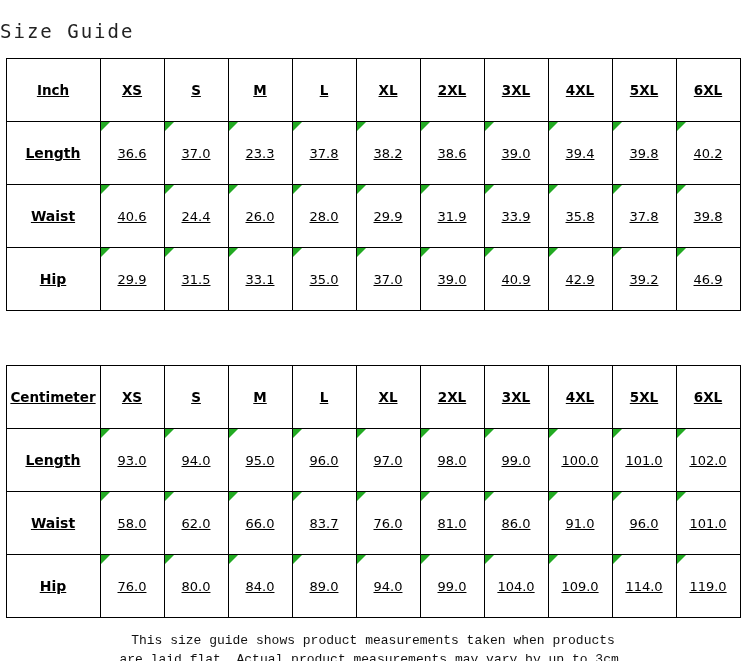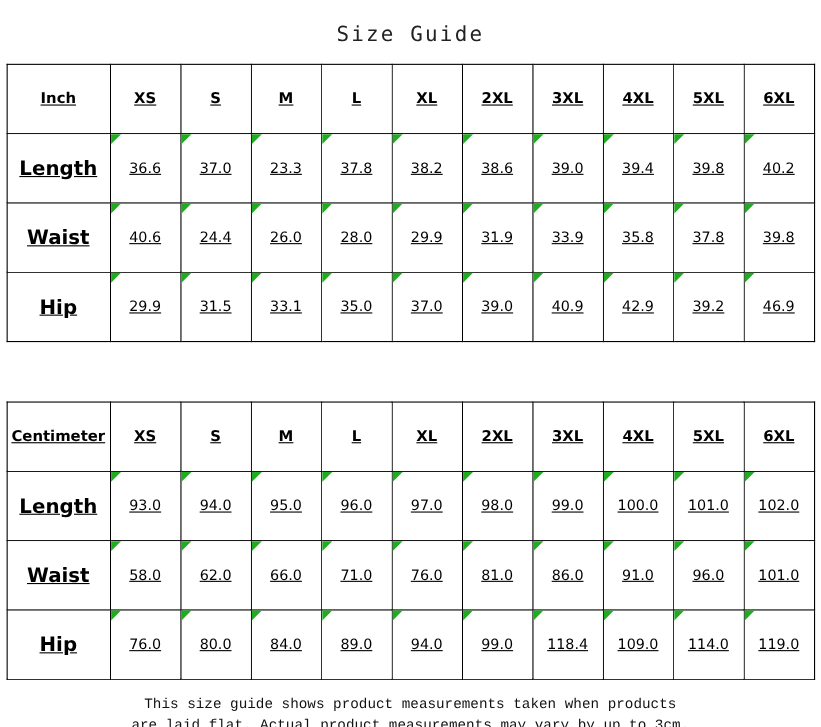--- a/index.html
+++ b/index.html
@@ -14,21 +14,21 @@
     color: #000000;
     overflow: hidden;
   }
   .page {
     position: relative;
     width: 746px;
     height: 661px;
     box-sizing: border-box;
   }
   .title {
-    text-align: center;
+    text-align: left;
     font-family: "DejaVu Sans Mono", monospace;
     font-size: 19px;
     letter-spacing: 2px;
     color: #222222;
     padding-top: 20px;
     padding-bottom: 16px;
   }
   table.size-table {
     border-collapse: collapse;
     width: 734px;
@@ -45,21 +45,21 @@
     font-family: "DejaVu Sans", sans-serif;
     position: relative;
     background: #ffffff;
   }
   table.size-table th {
     font-weight: bold;
     font-size: 13.5px;
   }
   table.size-table td.rowhead {
     font-weight: bold;
-    font-size: 18px;
+    font-size: 14px;
   }
   col.label-col { width: 94px; }
   col.data-col  { width: 64px; }
 
   
   td.data::before {
     content: "";
     position: absolute;
     left: 0;
     top: 0;
@@ -203,37 +203,37 @@
         <td class="data">99.0</td>
         <td class="data">100.0</td>
         <td class="data">101.0</td>
         <td class="data">102.0</td>
       </tr>
       <tr>
         <td class="rowhead">Waist</td>
         <td class="data">58.0</td>
         <td class="data">62.0</td>
         <td class="data">66.0</td>
-        <td class="data">71.0</td>
+        <td class="data">83.7</td>
         <td class="data">76.0</td>
         <td class="data">81.0</td>
         <td class="data">86.0</td>
         <td class="data">91.0</td>
         <td class="data">96.0</td>
         <td class="data">101.0</td>
       </tr>
       <tr>
         <td class="rowhead">Hip</td>
         <td class="data">76.0</td>
         <td class="data">80.0</td>
         <td class="data">84.0</td>
         <td class="data">89.0</td>
         <td class="data">94.0</td>
         <td class="data">99.0</td>
-        <td class="data">118.4</td>
+        <td class="data">104.0</td>
         <td class="data">109.0</td>
         <td class="data">114.0</td>
         <td class="data">119.0</td>
       </tr>
     </tbody>
   </table>
 
   <div class="footer">
     <div>This size guide shows product measurements taken when products</div>
     <div>are laid flat. Actual product measurements may vary by up to 3cm.</div>

